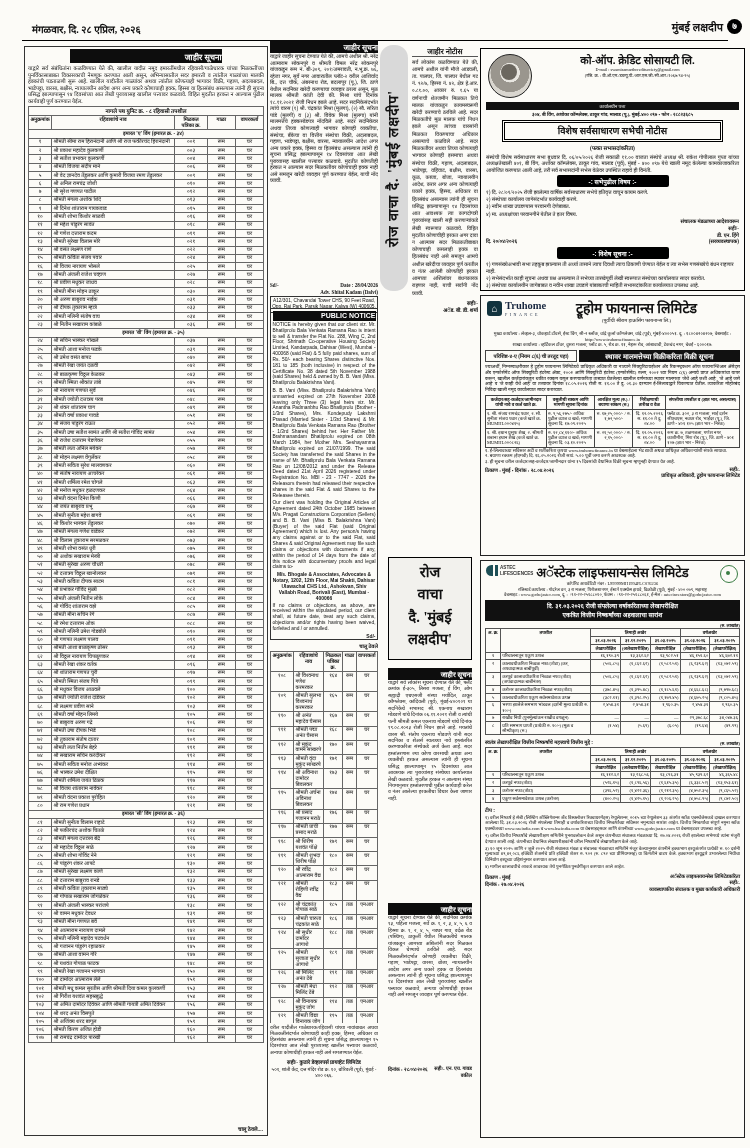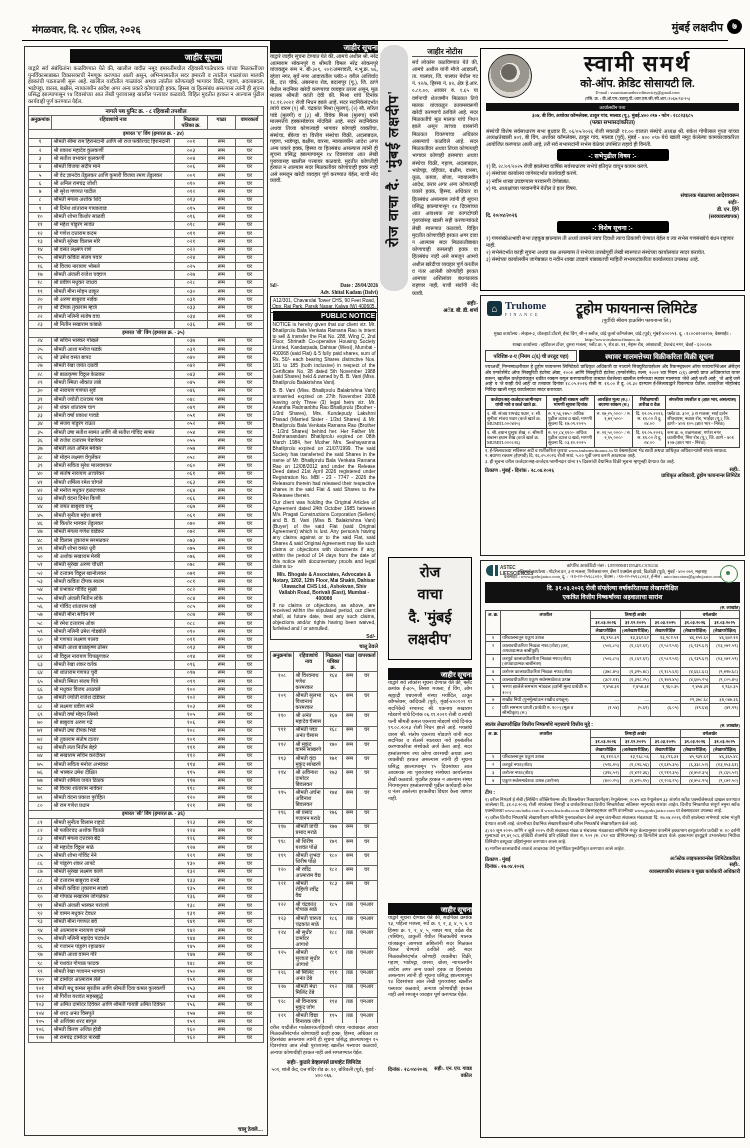--- a/index.html
+++ b/index.html
@@ -1171,28 +1171,28 @@
       <span>वकील</span>
     </span>
   </div>
 
   <section class="abs swami">
     <div class="sw-head">
       <div class="sw-emblem">
           <div class="core"></div>
         </div>
       <div class="sw-titleblock">
-        <div class="sw-title">स्वामी समर्थ</div>
         <div class="sw-sub">को-ऑप. क्रेडिट सोसायटी लि.</div>
         <div class="sw-email">E-mail : swamisamarthcreditsociety@gmail.com</div>
         <div class="sw-email">(रजि. क्र. : बी.ओ.एम./डब्ल्यू.पी./आर.एस.जी./सी.आर./१०६७/९४-९५)</div>
       </div>
     </div>
     <div class="sw-strip">कार्यालयीन पत्ता</div>
     <div class="sw-addr">३०४, बी विंग, अशोका कॉम्प्लेक्स, ठाकूर गांव, मालाड (पू.), मुंबई-४०० ०९७ • फोन : २८८२३६८५</div>
+    <div class="sw-nt">विशेष सर्वसाधारण सभेची नोटीस</div>
     <div class="sw-om">(फक्त सभासदांकरिता)</div>
     <div class="sw-para">संस्थेची विशेष सर्वसाधारण सभा बुधवार दि. ०६/०५/२०२६ रोजी सकाळी ११.०० वाजता संस्थेचे अध्यक्ष श्री. राकेश गोपीलाल गुप्ता यांच्या अध्यक्षतेखाली ४०१, बी विंग, अशोका कॉम्प्लेक्स, ठाकूर गांव, मालाड (पूर्व), मुंबई - ४०० ०९७ येथे खाली नमूद केलेल्या कामकाजाकरिता आयोजित करण्यात आली आहे, तरी सर्व सभासदांनी सभेस वेळेवर उपस्थित राहावे ही विनंती.</div>
     <div class="pill">-: सभेपुढील विषय :-</div>
     <div>
         <div class="sw-item">१) दि. २८/०९/२०२५ रोजी झालेल्या वार्षिक सर्वसाधारण सभेचे इतिवृत्त वाचून कायम करणे.</div>
         <div class="sw-item">२) संस्थेच्या कार्यालय जागेसंदर्भात कार्यवाही करणे.</div>
         <div class="sw-item">३) नवीन शाखा उघडण्यास परवानगी देणेबाबत.</div>
         <div class="sw-item">४) मा. अध्यक्षांच्या परवानगीने येतील ते इतर विषय.</div>
       </div>
     <div class="sw-sigrow">
@@ -1288,20 +1288,21 @@
         <div class="as-mark1"></div>
         <div class="as-mark2"></div>
         <div class="as-logotext">
           <div>ASTEC</div>
           <div>LIFESCIENCES</div>
         </div>
       </div>
       <div class="as-gmark">
           <div class="dot"></div>
         </div>
+      <div class="as-name">अॅस्टेक लाइफसायन्सेस लिमिटेड</div>
       <div class="as-line">कॉर्पोरेट आयडेंटिटी नंबर : L99999MH1994PLC076236</div>
       <div class="as-line">रजिस्टर्ड कार्यालय : गोदरेज वन, ३ रा मजला, पिरोजशानगर, ईस्टर्न एक्स्प्रेस हायवे, विक्रोळी (पूर्व), मुंबई - ४०० ०७९, महाराष्ट्र</div>
       <div class="as-line">वेबसाइट : www.godrejastec.com, दू. : +९१-२२-२५१८८०१०, फॅक्स : +९१-२२-२५१८८०६१, ई-मेल : astecinvestors@godrejastec.com</div>
     </div>
     <div class="as-bar">
       <span>दि. ३१.०३.२०२६ रोजी संपलेल्या वर्षाकरिताच्या लेखापरीक्षित</span><br>
       <span>एकत्रित वित्तीय निष्कर्षांच्या अहवालाचा सारांश</span>
     </div>
     <div class="as-unit">(रु. लाखांत)</div>
     <table class="fin">

